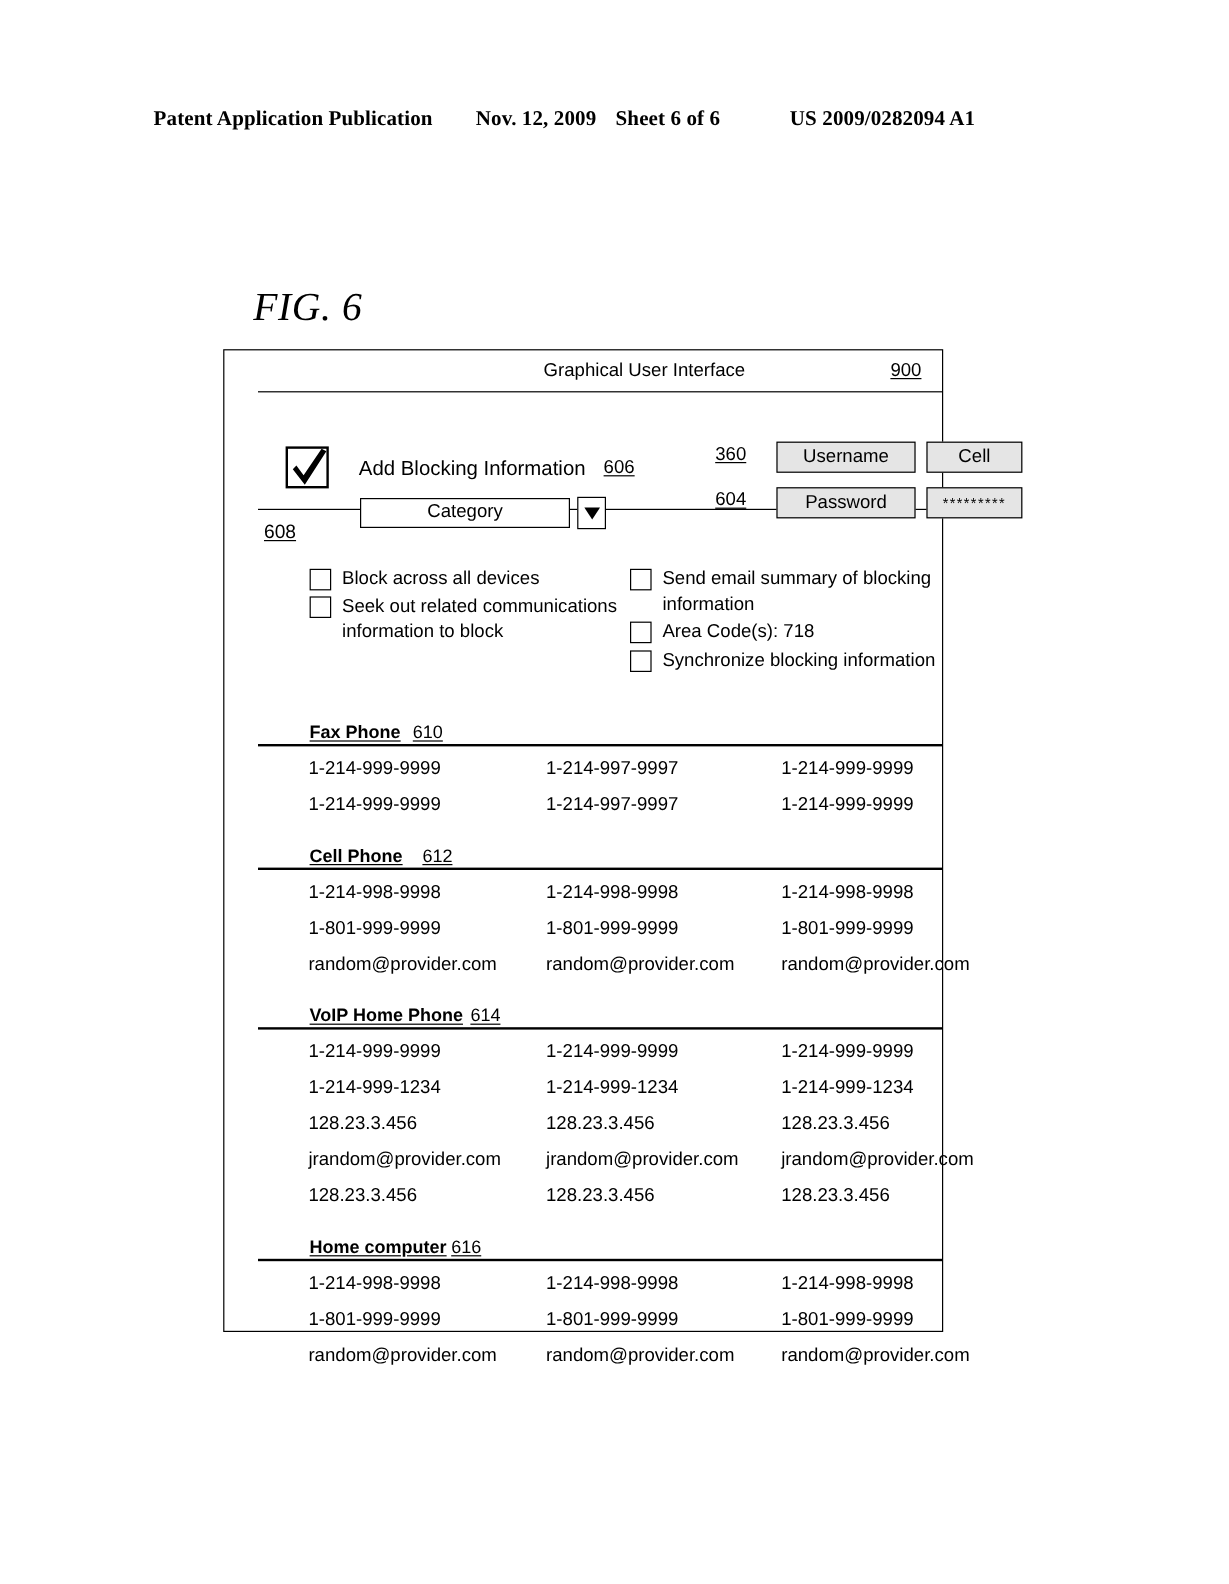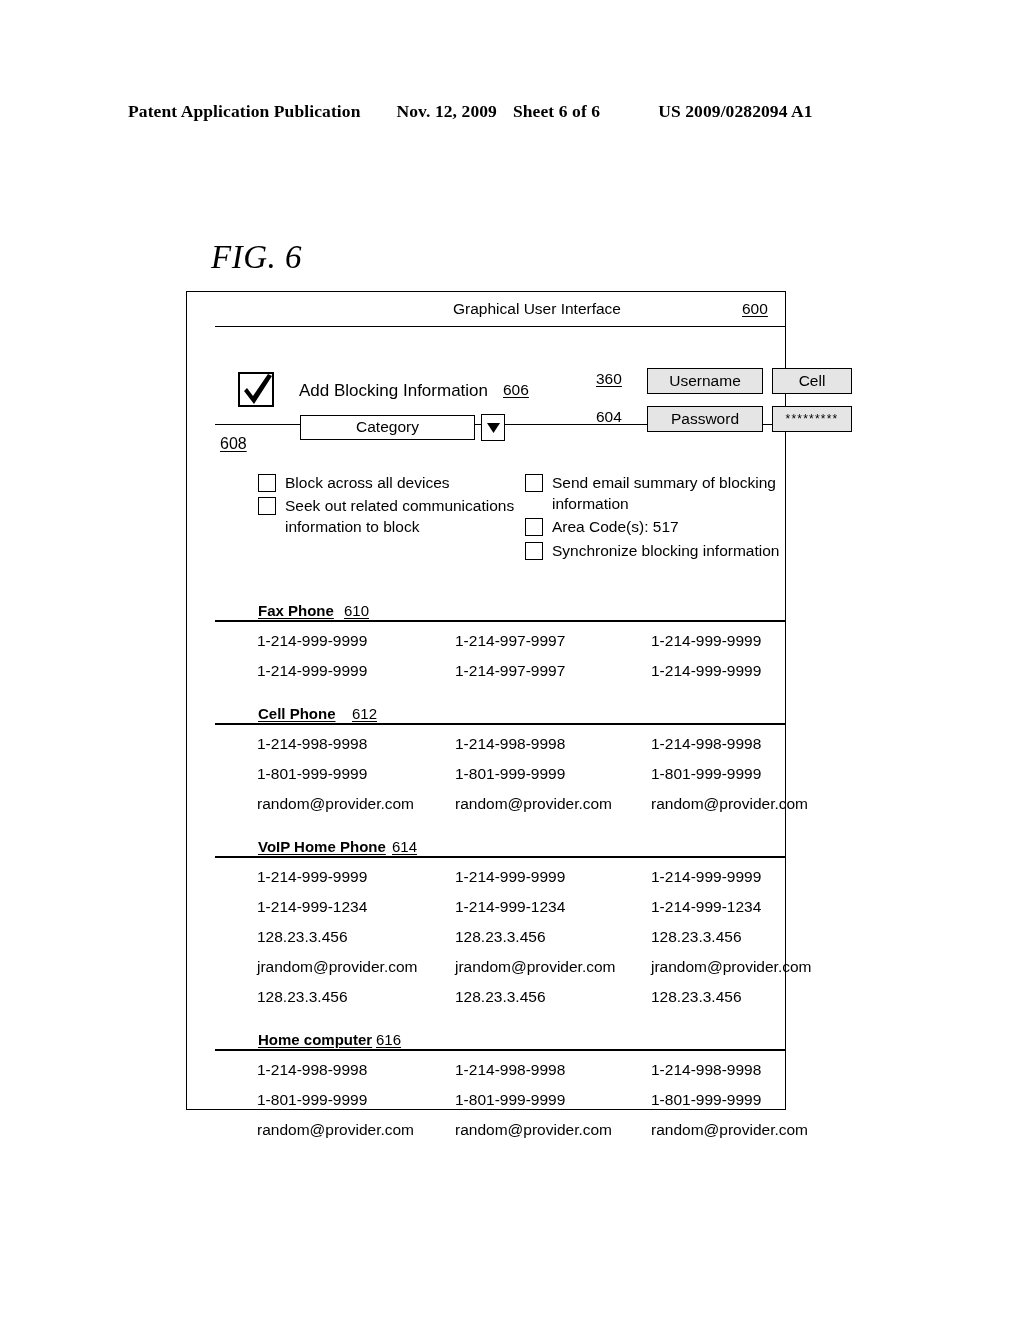--- a/index.html
+++ b/index.html
@@ -27,21 +27,21 @@
     align-items: baseline;
     font-family: "Liberation Serif", serif;
     font-weight: bold;
     font-size: 17.5px;
     letter-spacing: 0.1px;
     white-space: nowrap;
   }
   .pub-header .h-pub   { }
   .pub-header .h-date  { margin-left: 36px; }
   .pub-header .h-sheet { margin-left: 16px; }
-  .pub-header .h-num   { margin-left: 58px; margin-top: 13px; }
+  .pub-header .h-num   { margin-left: 58px; }
 
   
   .fig-label {
     position: absolute;
     left: 211px;
     top: 239px;
     font-family: "Liberation Serif", serif;
     font-style: italic;
     font-size: 33px;
     letter-spacing: 0.5px;
@@ -273,21 +273,21 @@
   <span class="h-sheet">Sheet 6 of 6</span>
   <span class="h-num">US 2009/0282094 A1</span>
 </div>
 
 <div class="fig-label">FIG. 6</div>
 
 <div class="gui-frame">
 
   <div class="titlebar">
     <span class="titlebar-text">Graphical User Interface</span>
-    <span class="titlebar-ref">600</span>
+    <span class="titlebar-ref">900</span>
   </div>
 
   <div class="sec-login">
 
     <div class="check-box">
       <span>
         <svg width="40" height="40" viewBox="0 0 40 40">
           <path d="M6 20 L9 17 L15 25 L30 3 L34 5 L16 33 Z" fill="#000"></path>
         </svg>
       </span>
@@ -328,21 +328,21 @@
       </div>
     </div>
 
     <div class="opt-col right">
       <div class="opt-row">
         <span class="opt-cb"></span>
         <span class="opt-text">Send email summary of blocking information</span>
       </div>
       <div class="opt-row tight">
         <span class="opt-cb"></span>
-        <span class="opt-text">Area Code(s): 517</span>
+        <span class="opt-text">Area Code(s): 718</span>
       </div>
       <div class="opt-row tight">
         <span class="opt-cb"></span>
         <span class="opt-text">Synchronize blocking information</span>
       </div>
     </div>
   </div>
 
   <div id="device-sections">
       <div class="dev-section">

